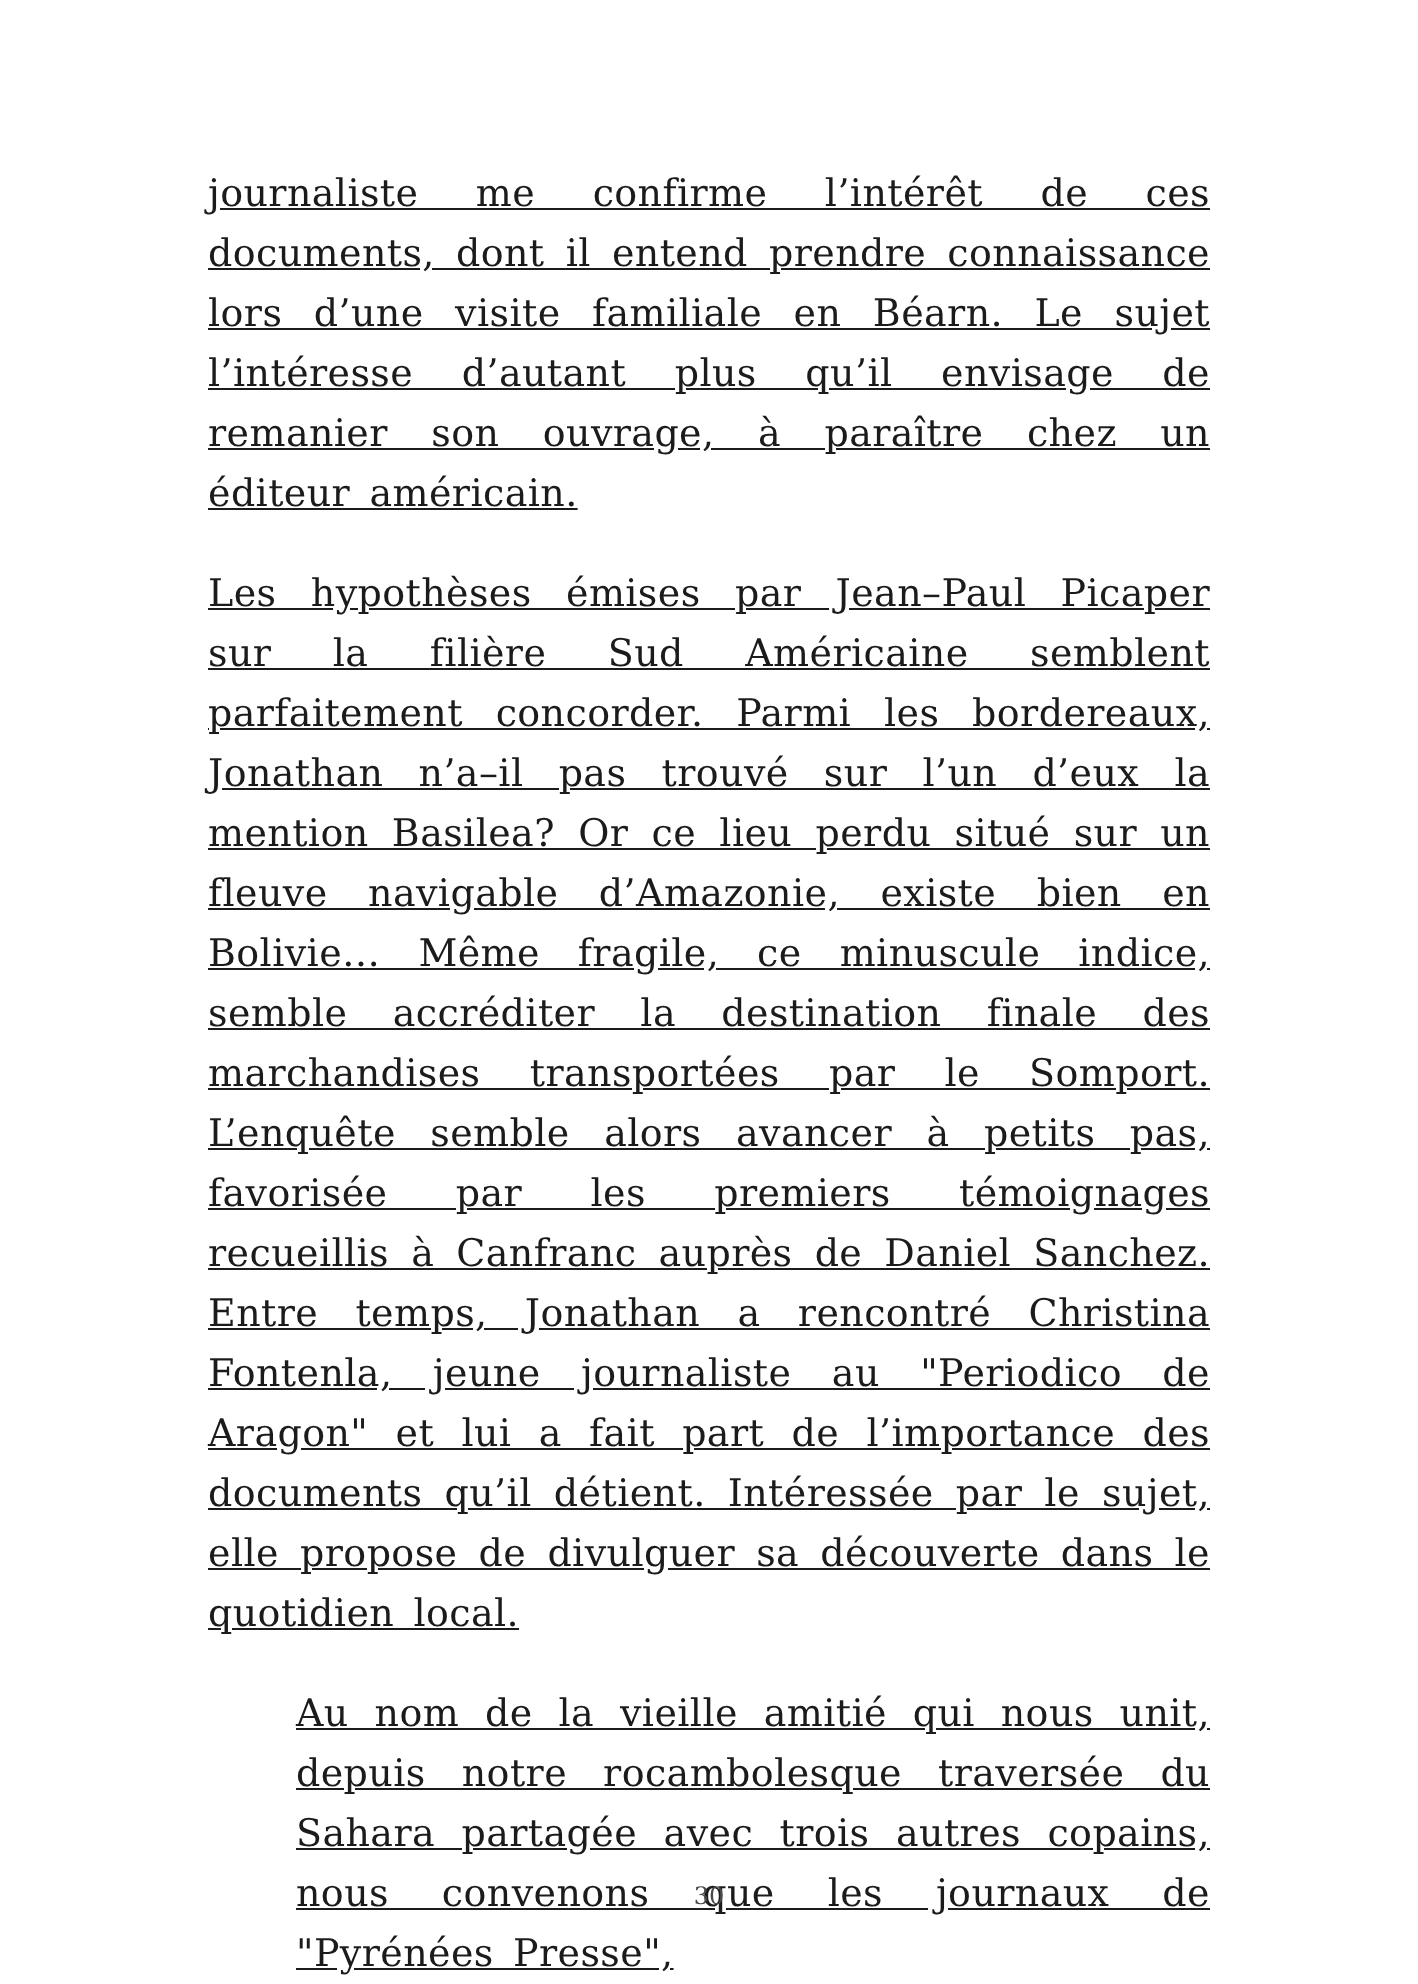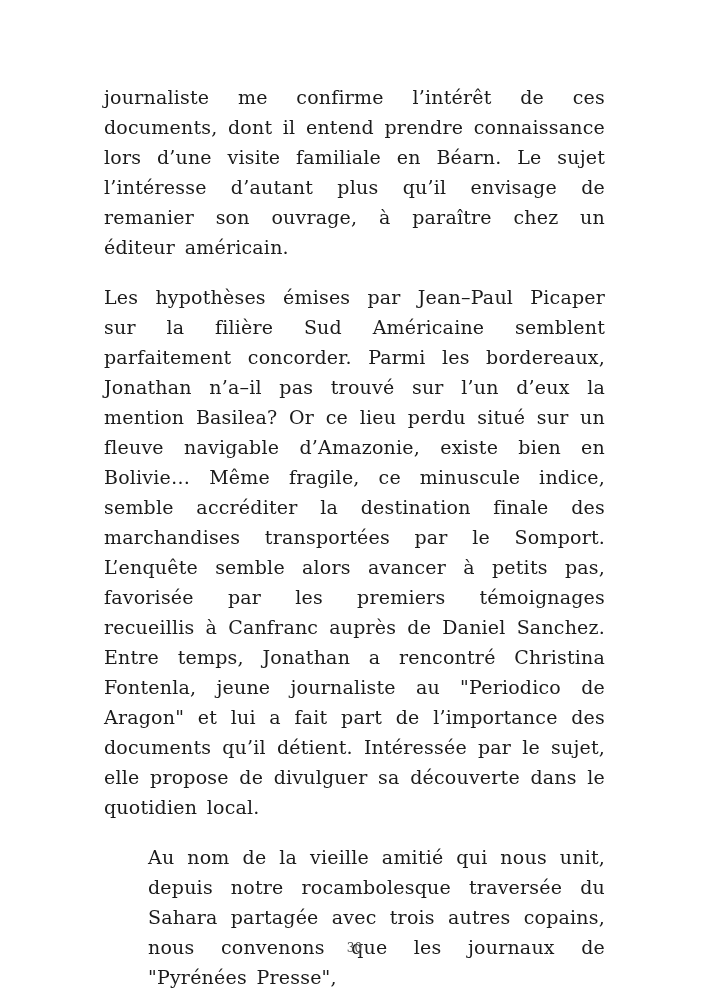--- a/index.html
+++ b/index.html
@@ -25,20 +25,21 @@
     }
     .para {
       margin: 0 0 20px 0;
       font-size: 19px;
       line-height: 30px;
       text-align: justify;
       text-justify: inter-word;
       word-spacing: 0.18em;
       letter-spacing: 0.2px;
       font-weight: 500;
+      text-decoration: underline;
     }
     .para:last-child {
       margin-bottom: 0;
       margin-left: 44px;
     }
     .page-number {
       position: absolute;
       left: 0;
       right: 0;
       top: 941px;

